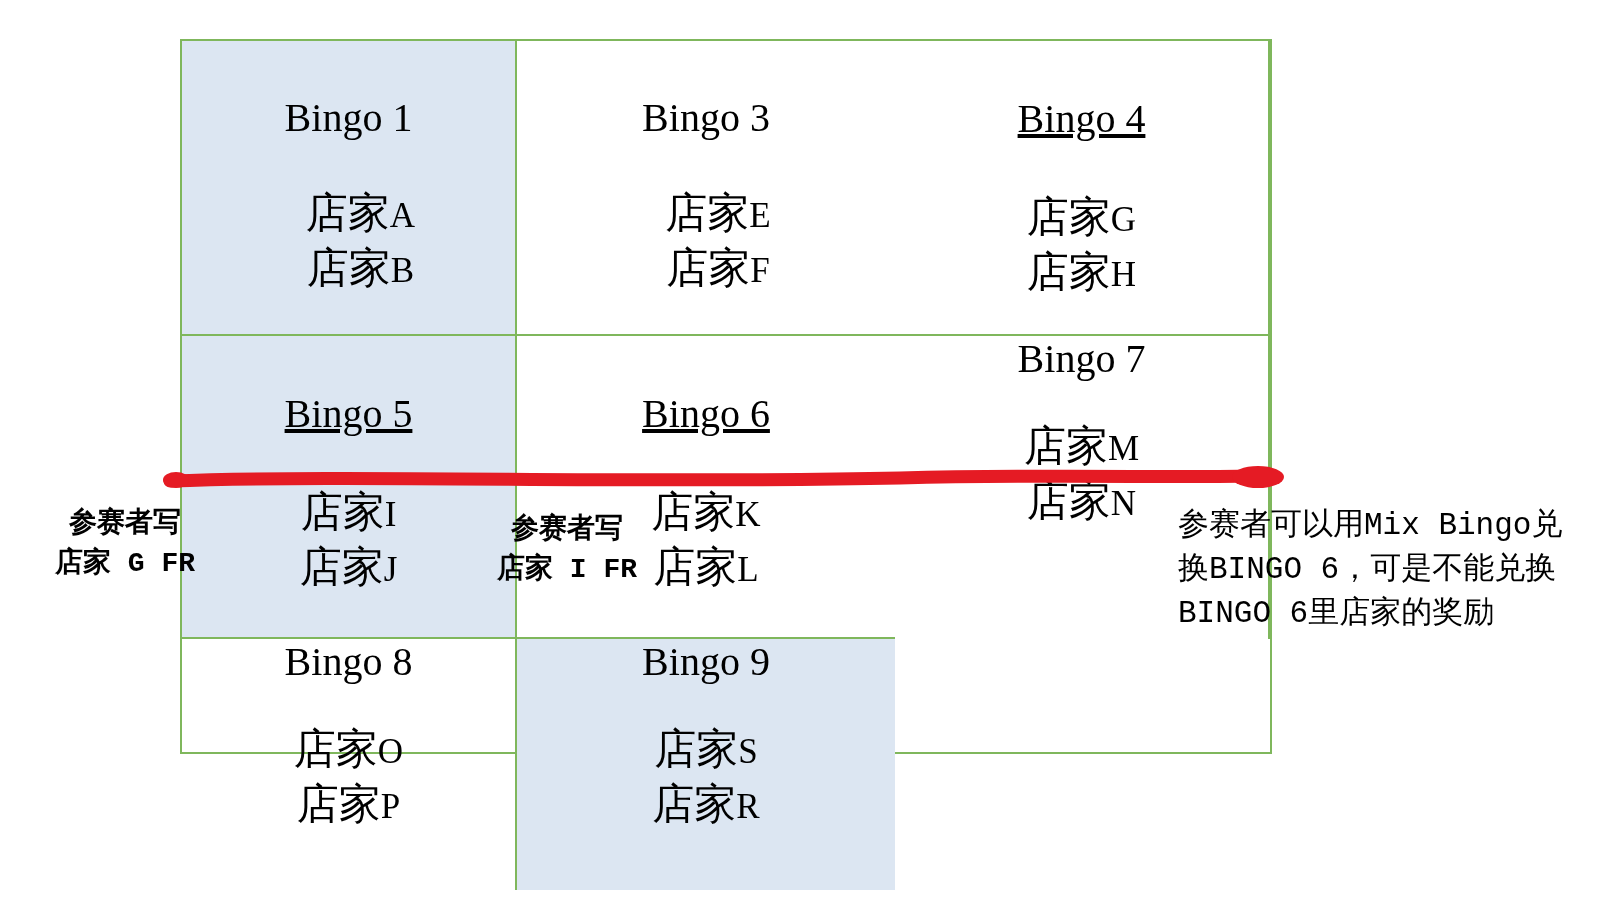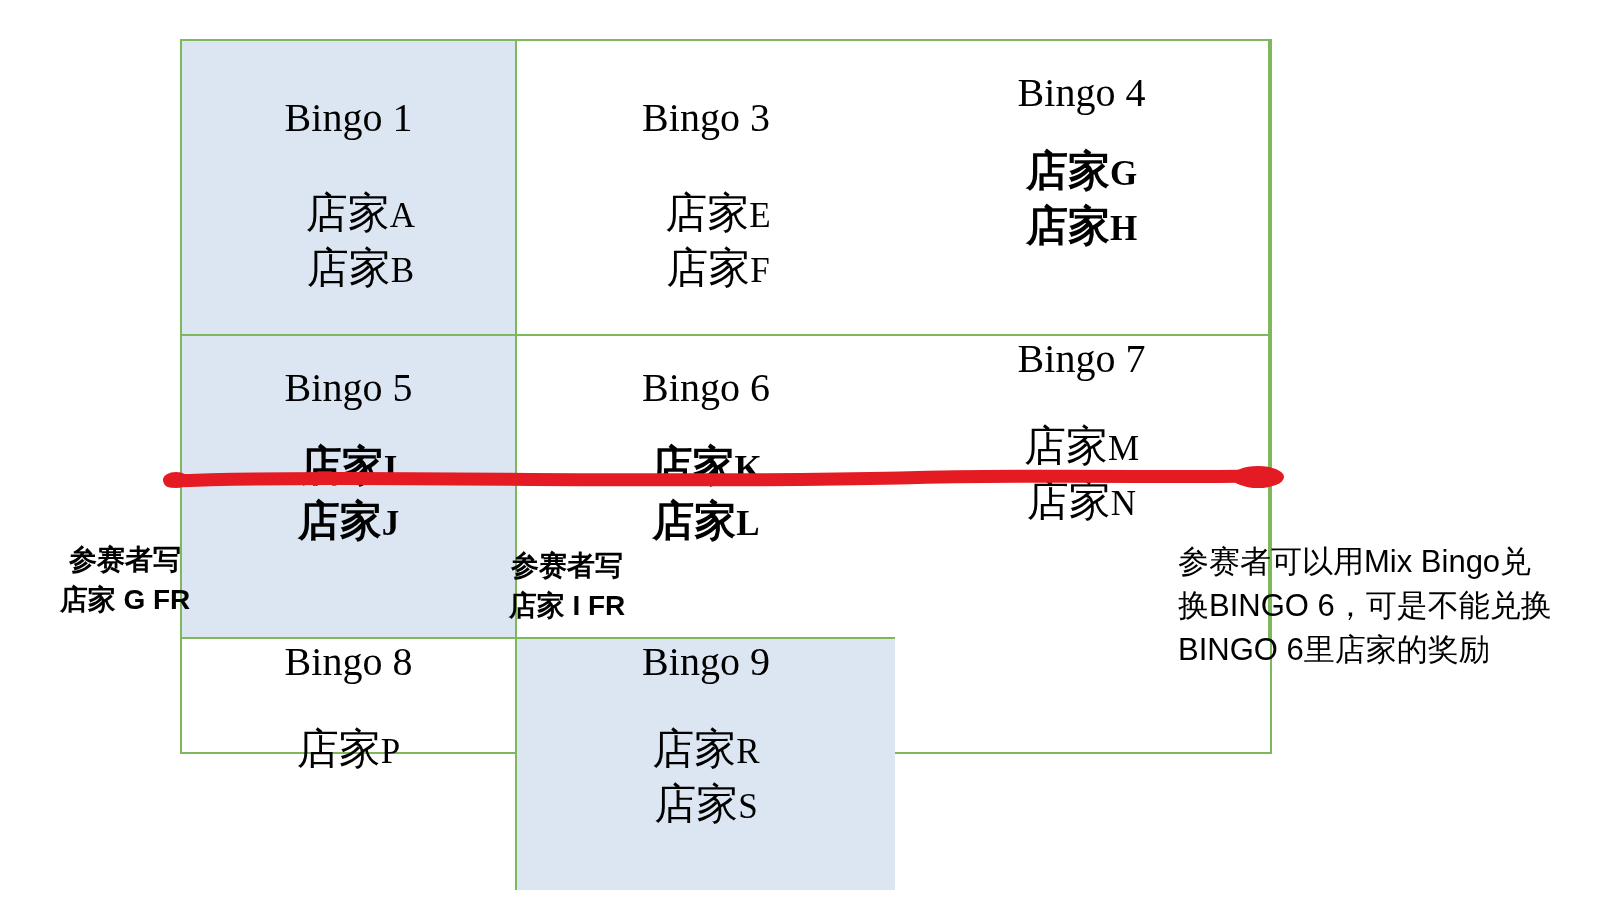--- a/index.html
+++ b/index.html
@@ -35,41 +35,40 @@
     overflow:visible;
   }
   .cell.c3{border-right:none;}
   .cell.r3{border-bottom:none;}
   .cell.hl{background:var(--cell-highlight);}
   .cell-title{
     font-size:40px;
     line-height:46px;
   }
   .r1 .cell-title{margin-top:54px;}
-  .r2 .cell-title{margin-top:29px;}
+  .r2 .cell-title{margin-top:55px;text-decoration:underline;}
   .r3 .cell-title{}
   .shops{line-height:52px;}
   .r1 .shops{margin-top:46px;margin-left:24px;}
-  .r2 .shops{margin-top:29px;font-weight:bold;}
+  .r2 .shops{margin-top:49px;}
   .r3 .shops{margin-top:38px;}
   .shop-line{font-size:42px;}
   .shop-line .letter{font-size:35px;}
   .strike-svg{
     position:absolute;
     left:0; top:0;
     width:1600px; height:923px;
     pointer-events:none;
     z-index:5;
   }
   .note{
     position:absolute;
     z-index:6;
-    font-family:Liberation Sans, sans-serif;
+    font-family:Liberation Mono, monospace;
     white-space:nowrap;
-    margin-top:36px;
   }
   .note-bold{
     font-weight:bold;
     font-size:28px;
     line-height:40px;
     text-align:center;
   }
   .note-left{left:50px; top:504px; width:150px;}
   .note-middle{left:496px; top:510px; width:142px;}
   .note-right{
@@ -130,29 +129,30 @@
     <div class="cell-title">Bingo 7</div>
     <div class="shops">
       <div class="shop-line"><span class="cjk">店家</span><span class="letter">M</span></div>
       <div class="shop-line"><span class="cjk">店家</span><span class="letter">N</span></div>
     </div>
   </div>
 
   <div class="cell r3 c2">
     <div class="cell-title">Bingo 8</div>
     <div class="shops">
+      <div class="shop-line"><span class="cjk">店家</span><span class="letter">O</span></div>
       <div class="shop-line"><span class="cjk">店家</span><span class="letter">P</span></div>
     </div>
   </div>
 
   <div class="cell r3 c3 hl">
     <div class="cell-title">Bingo 9</div>
     <div class="shops">
+      <div class="shop-line"><span class="cjk">店家</span><span class="letter">S</span></div>
       <div class="shop-line"><span class="cjk">店家</span><span class="letter">R</span></div>
-      <div class="shop-line"><span class="cjk">店家</span><span class="letter">S</span></div>
     </div>
   </div>
 
 </div>
 
 <svg class="strike-svg" viewBox="0 0 1600 923" xmlns="http://www.w3.org/2000/svg">
   <path d="M170,481 C360,474 620,484 900,478 C1060,474 1170,478 1244,476" fill="none" style="stroke:var(--strike-line)" stroke-width="13" stroke-linecap="round"></path>
   <ellipse cx="1258" cy="477" rx="26" ry="11" style="fill:var(--strike-line)"></ellipse>
   <ellipse cx="176" cy="480" rx="13" ry="8" style="fill:var(--strike-line)"></ellipse>
 </svg>

